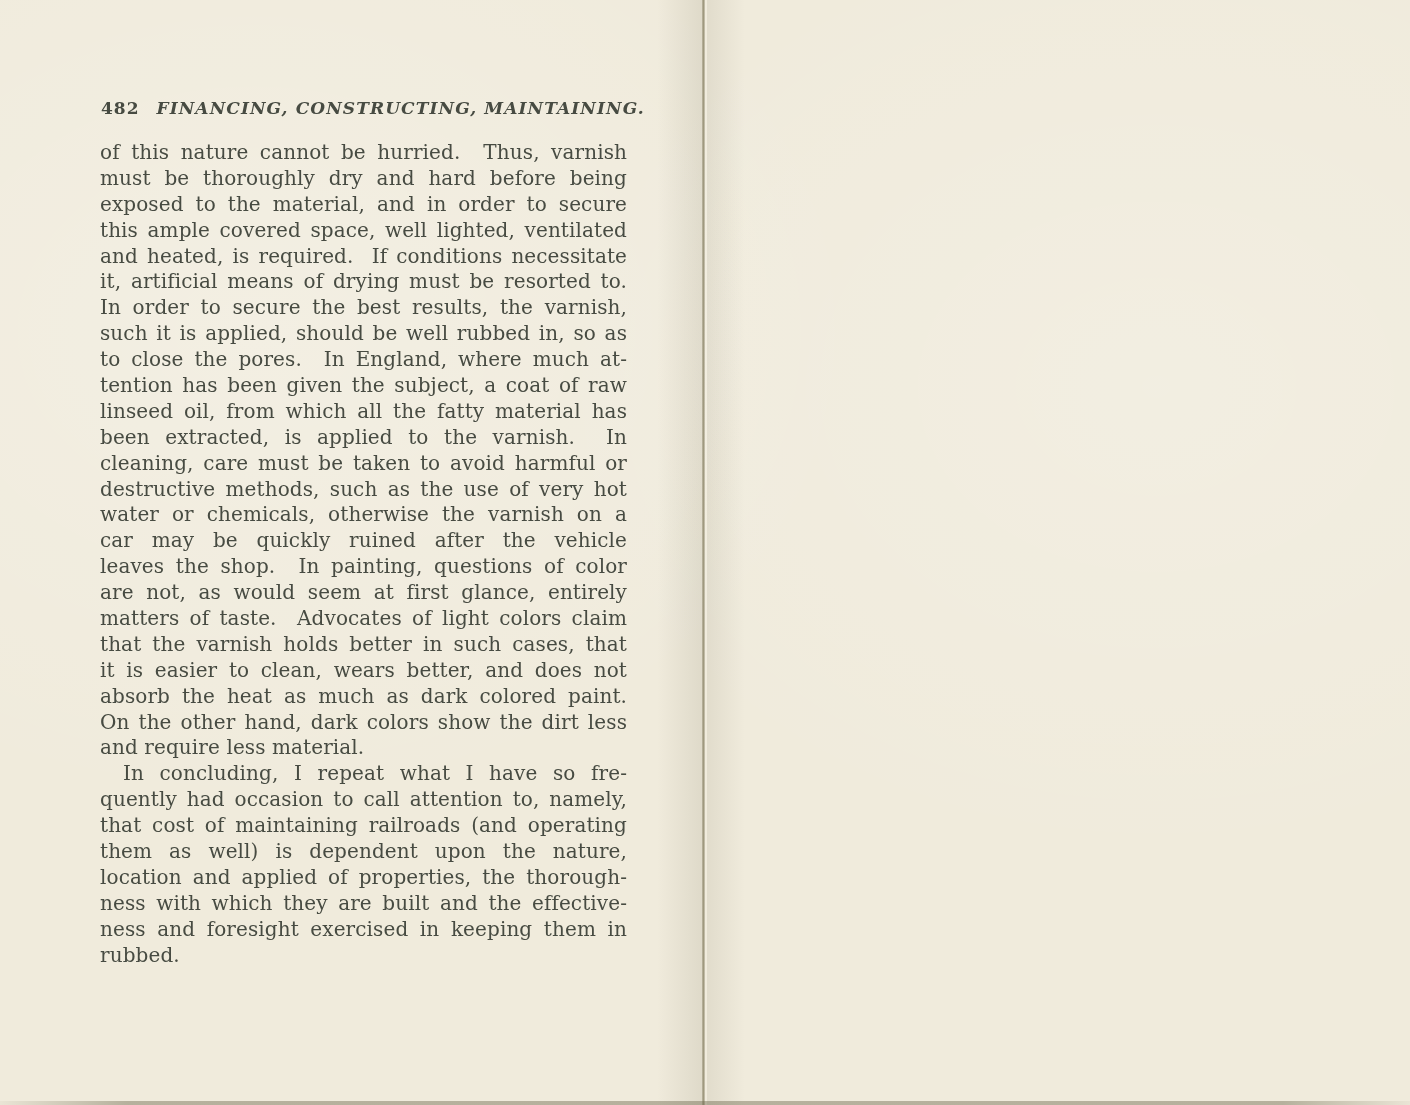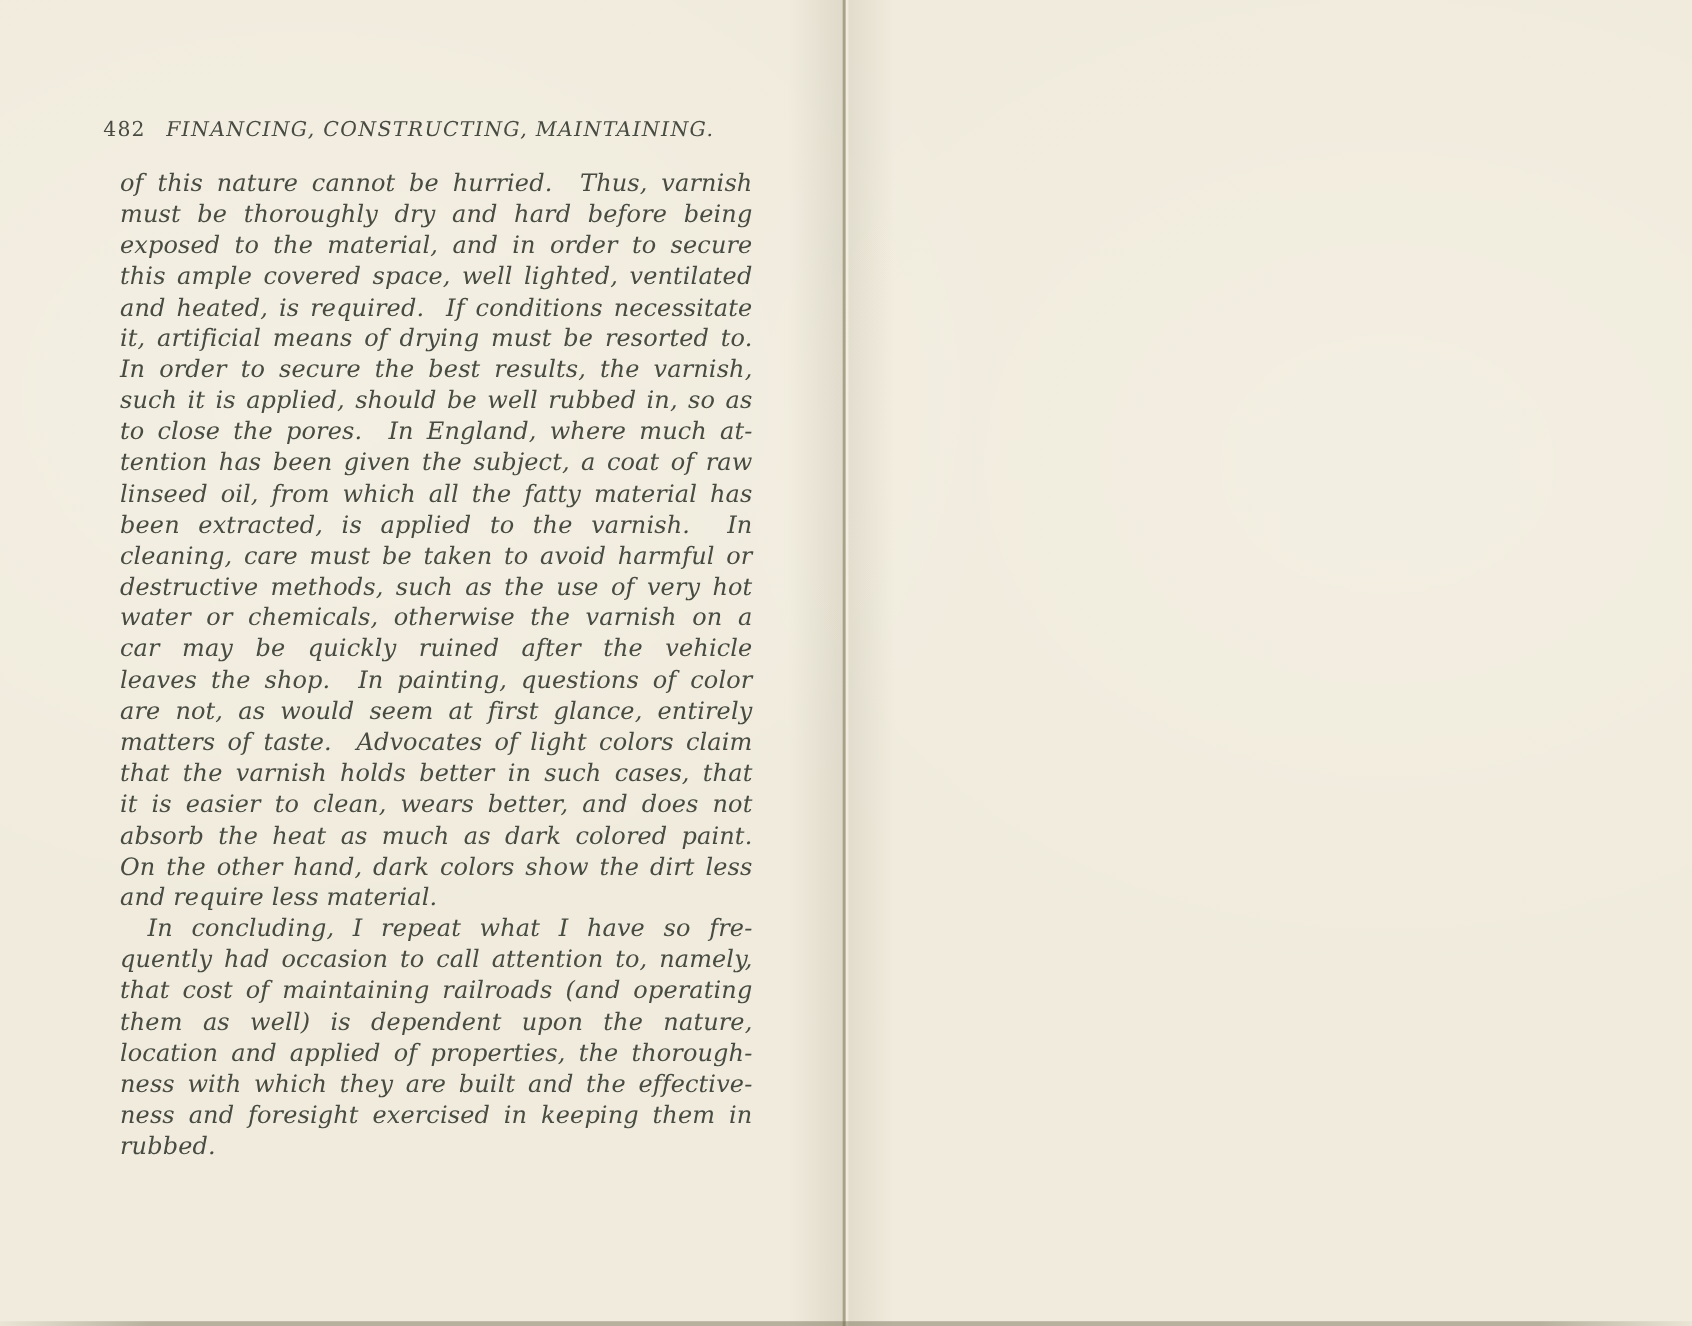--- a/index.html
+++ b/index.html
@@ -68,30 +68,30 @@
   }
   .running-head .head-title {
     font-style: italic;
     letter-spacing: 1.1px;
   }
   .running-head .folio {
     font-style: normal;
     font-size: 17px;
     letter-spacing: 1px;
   }
-  .head-left  { left: 86px; }
+  .head-left  { left: 101px; font-weight: bold; }
   .head-left .folio { margin-right: 17px; }
 
   .body-block {
     position: absolute;
     top: 140px;
     width: 527px;
     font-size: 20px;
   }
-  .body-left  { left: 100px; font-style: italic; }
+  .body-left  { left: 100px; }
 
   .tline {
     white-space: pre-wrap;
     text-align: justify;
     text-align-last: justify;
     height: 25.9px;
     line-height: 25.9px;
     letter-spacing: 0.1px;
   }
   .tline.parend { text-align-last: left; }

